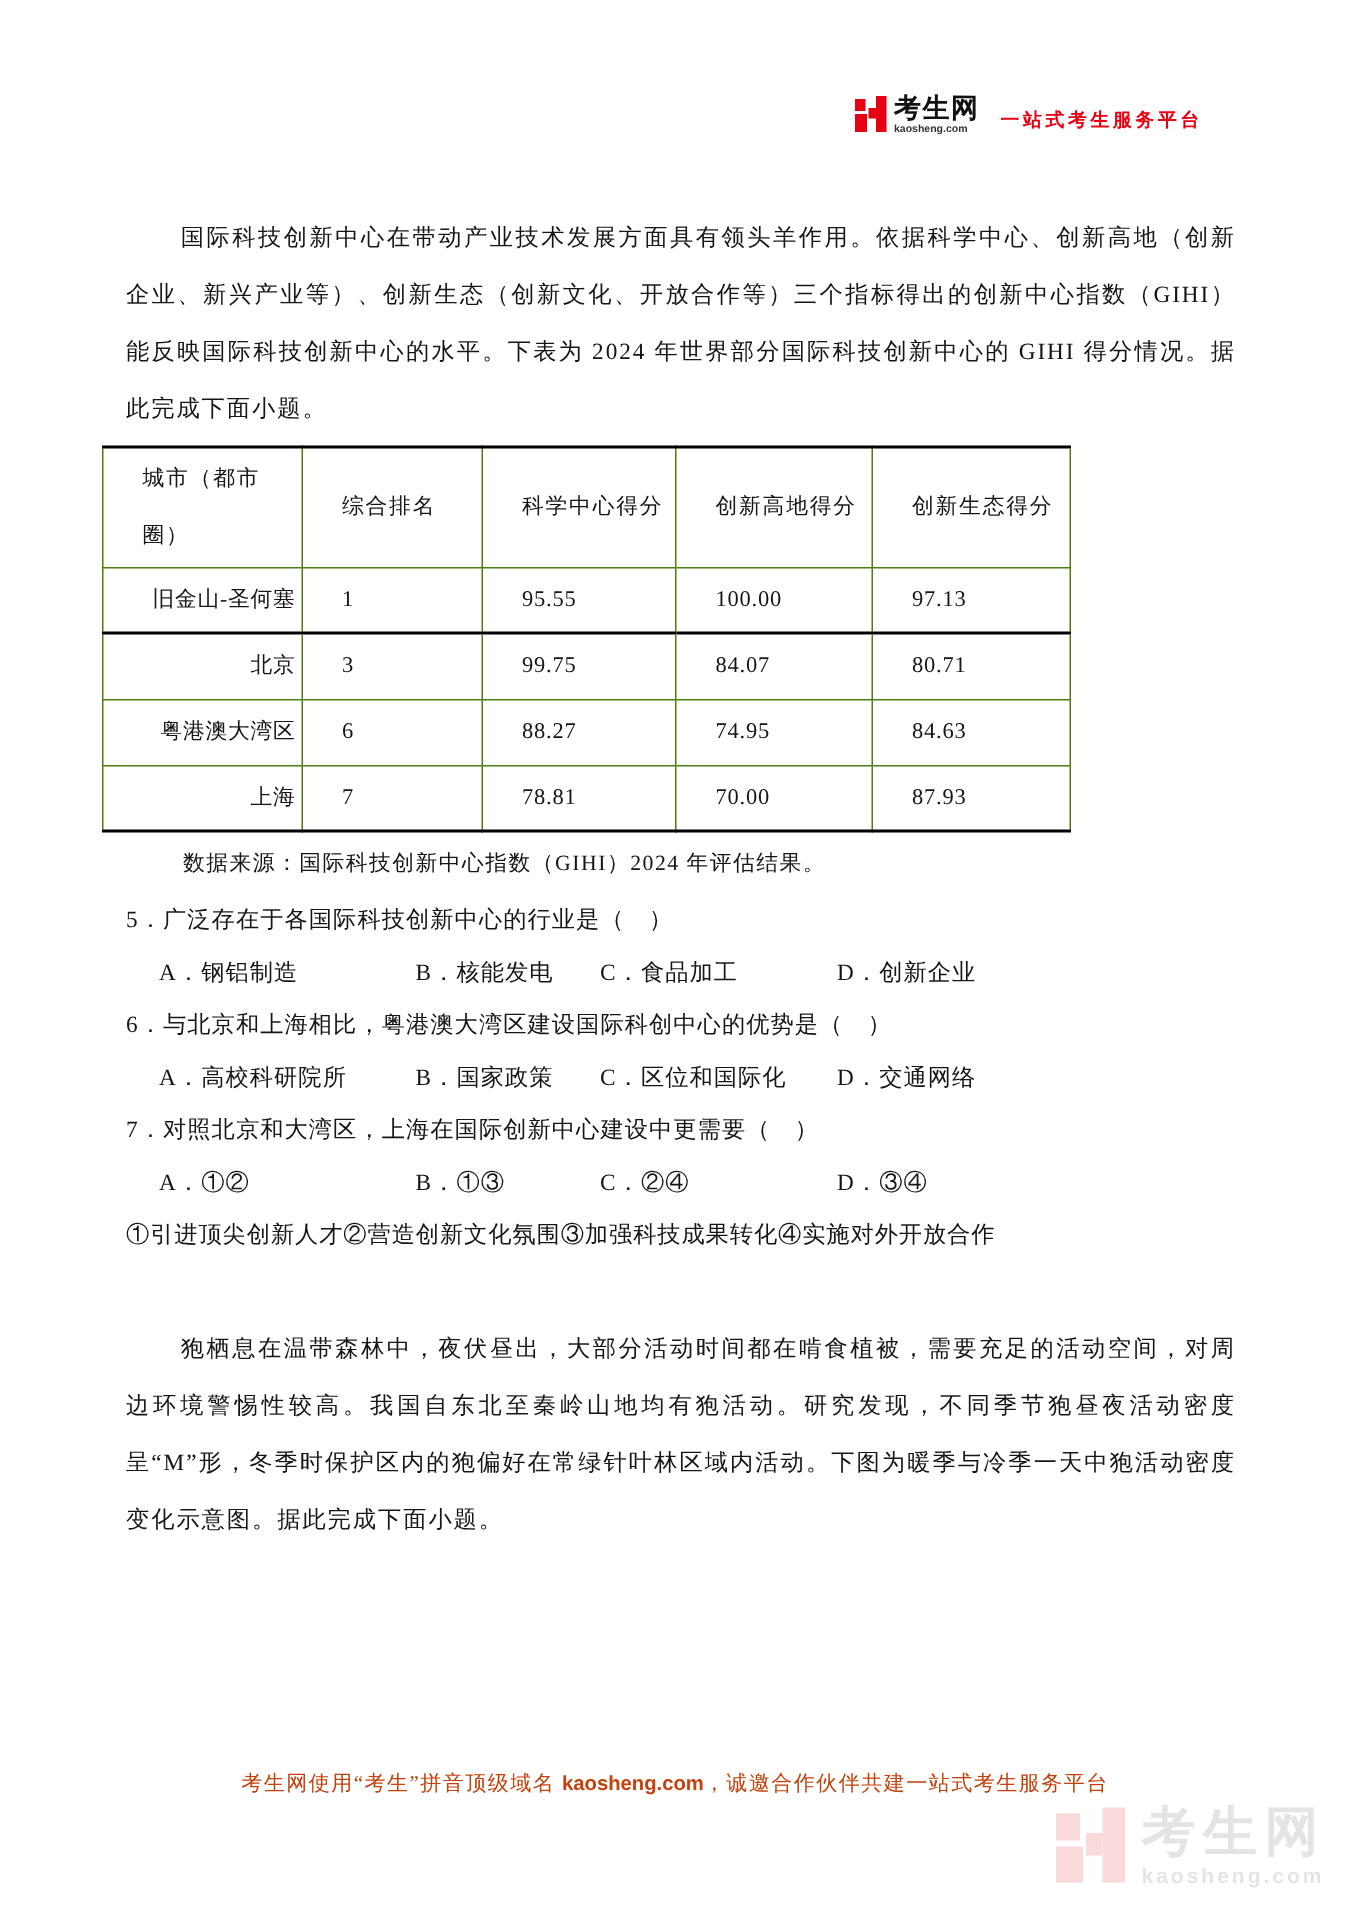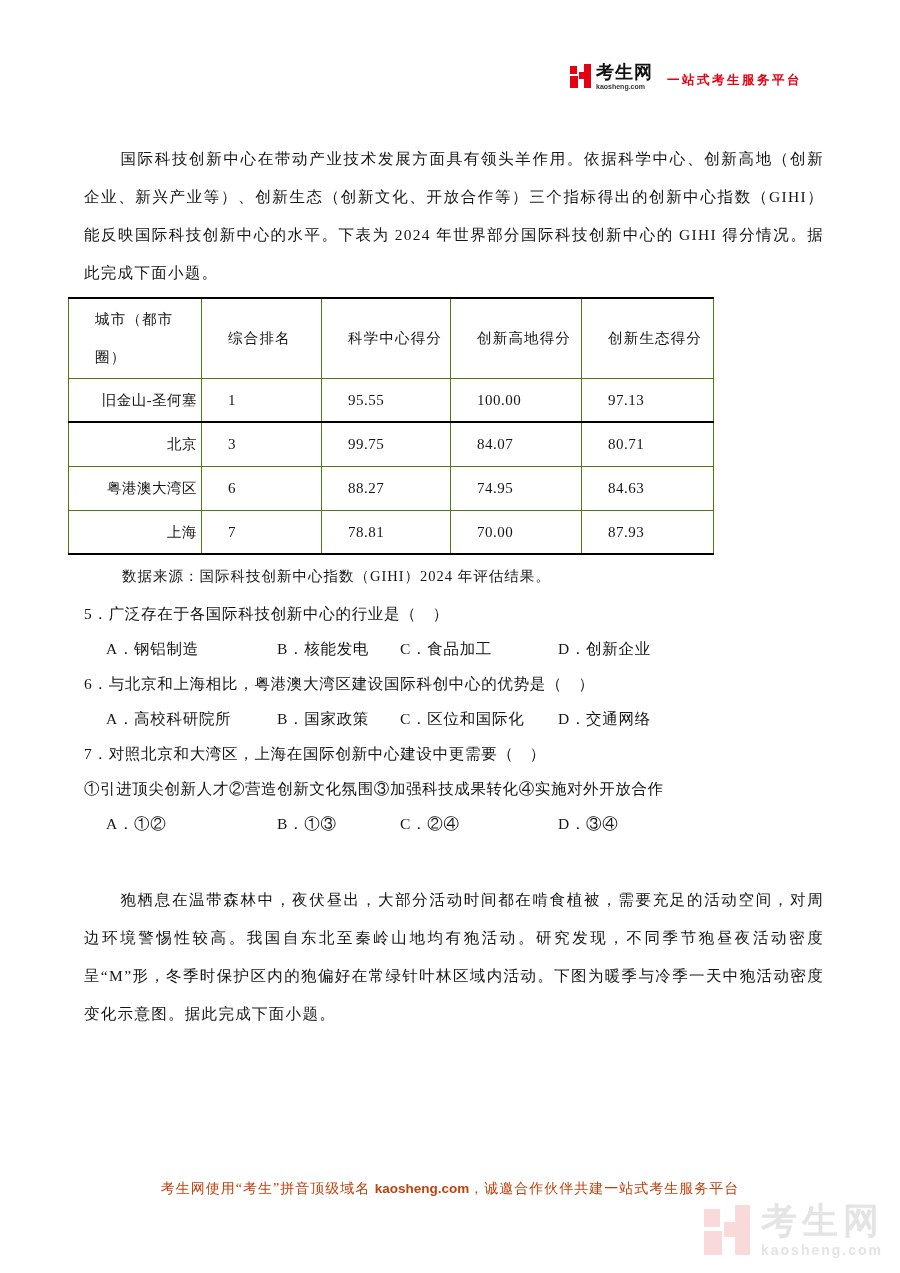--- a/index.html
+++ b/index.html
@@ -190,27 +190,27 @@
       <div class="q-line opt-row">
         <span class="opt opt-a"><span>A．</span><span>高校科研院所</span></span>
         <span class="opt opt-b"><span>B．</span><span>国家政策</span></span>
         <span class="opt opt-c"><span>C．</span><span>区位和国际化</span></span>
         <span class="opt opt-d"><span>D．</span><span>交通网络</span></span>
       </div>
     </div>
 
     <div>
       <div class="q-line q-stem-line"><span>7．</span><span>对照北京和大湾区，上海在国际创新中心建设中更需要（　）</span></div>
-      <div class="q-line q-sub-line">①引进顶尖创新人才②营造创新文化氛围③加强科技成果转化④实施对外开放合作</div>
       <div class="q-line opt-row">
         <span class="opt opt-a"><span>A．</span><span>①②</span></span>
         <span class="opt opt-b"><span>B．</span><span>①③</span></span>
         <span class="opt opt-c"><span>C．</span><span>②④</span></span>
         <span class="opt opt-d"><span>D．</span><span>③④</span></span>
       </div>
+      <div class="q-line q-sub-line">①引进顶尖创新人才②营造创新文化氛围③加强科技成果转化④实施对外开放合作</div>
     </div>
 
   </div>
 
   <p class="passage passage2">狍栖息在温带森林中，夜伏昼出，大部分活动时间都在啃食植被，需要充足的活动空间，对周边环境警惕性较高。我国自东北至秦岭山地均有狍活动。研究发现，不同季节狍昼夜活动密度呈“M”形，冬季时保护区内的狍偏好在常绿针叶林区域内活动。下图为暖季与冷季一天中狍活动密度变化示意图。据此完成下面小题。</p>
 
 </div>
 
 <div class="footer"><span>考生网使用“考生”拼音顶级域名 </span><span class="footer-domain">kaosheng.com</span><span>，诚邀合作伙伴共建一站式考生服务平台</span></div>
 

